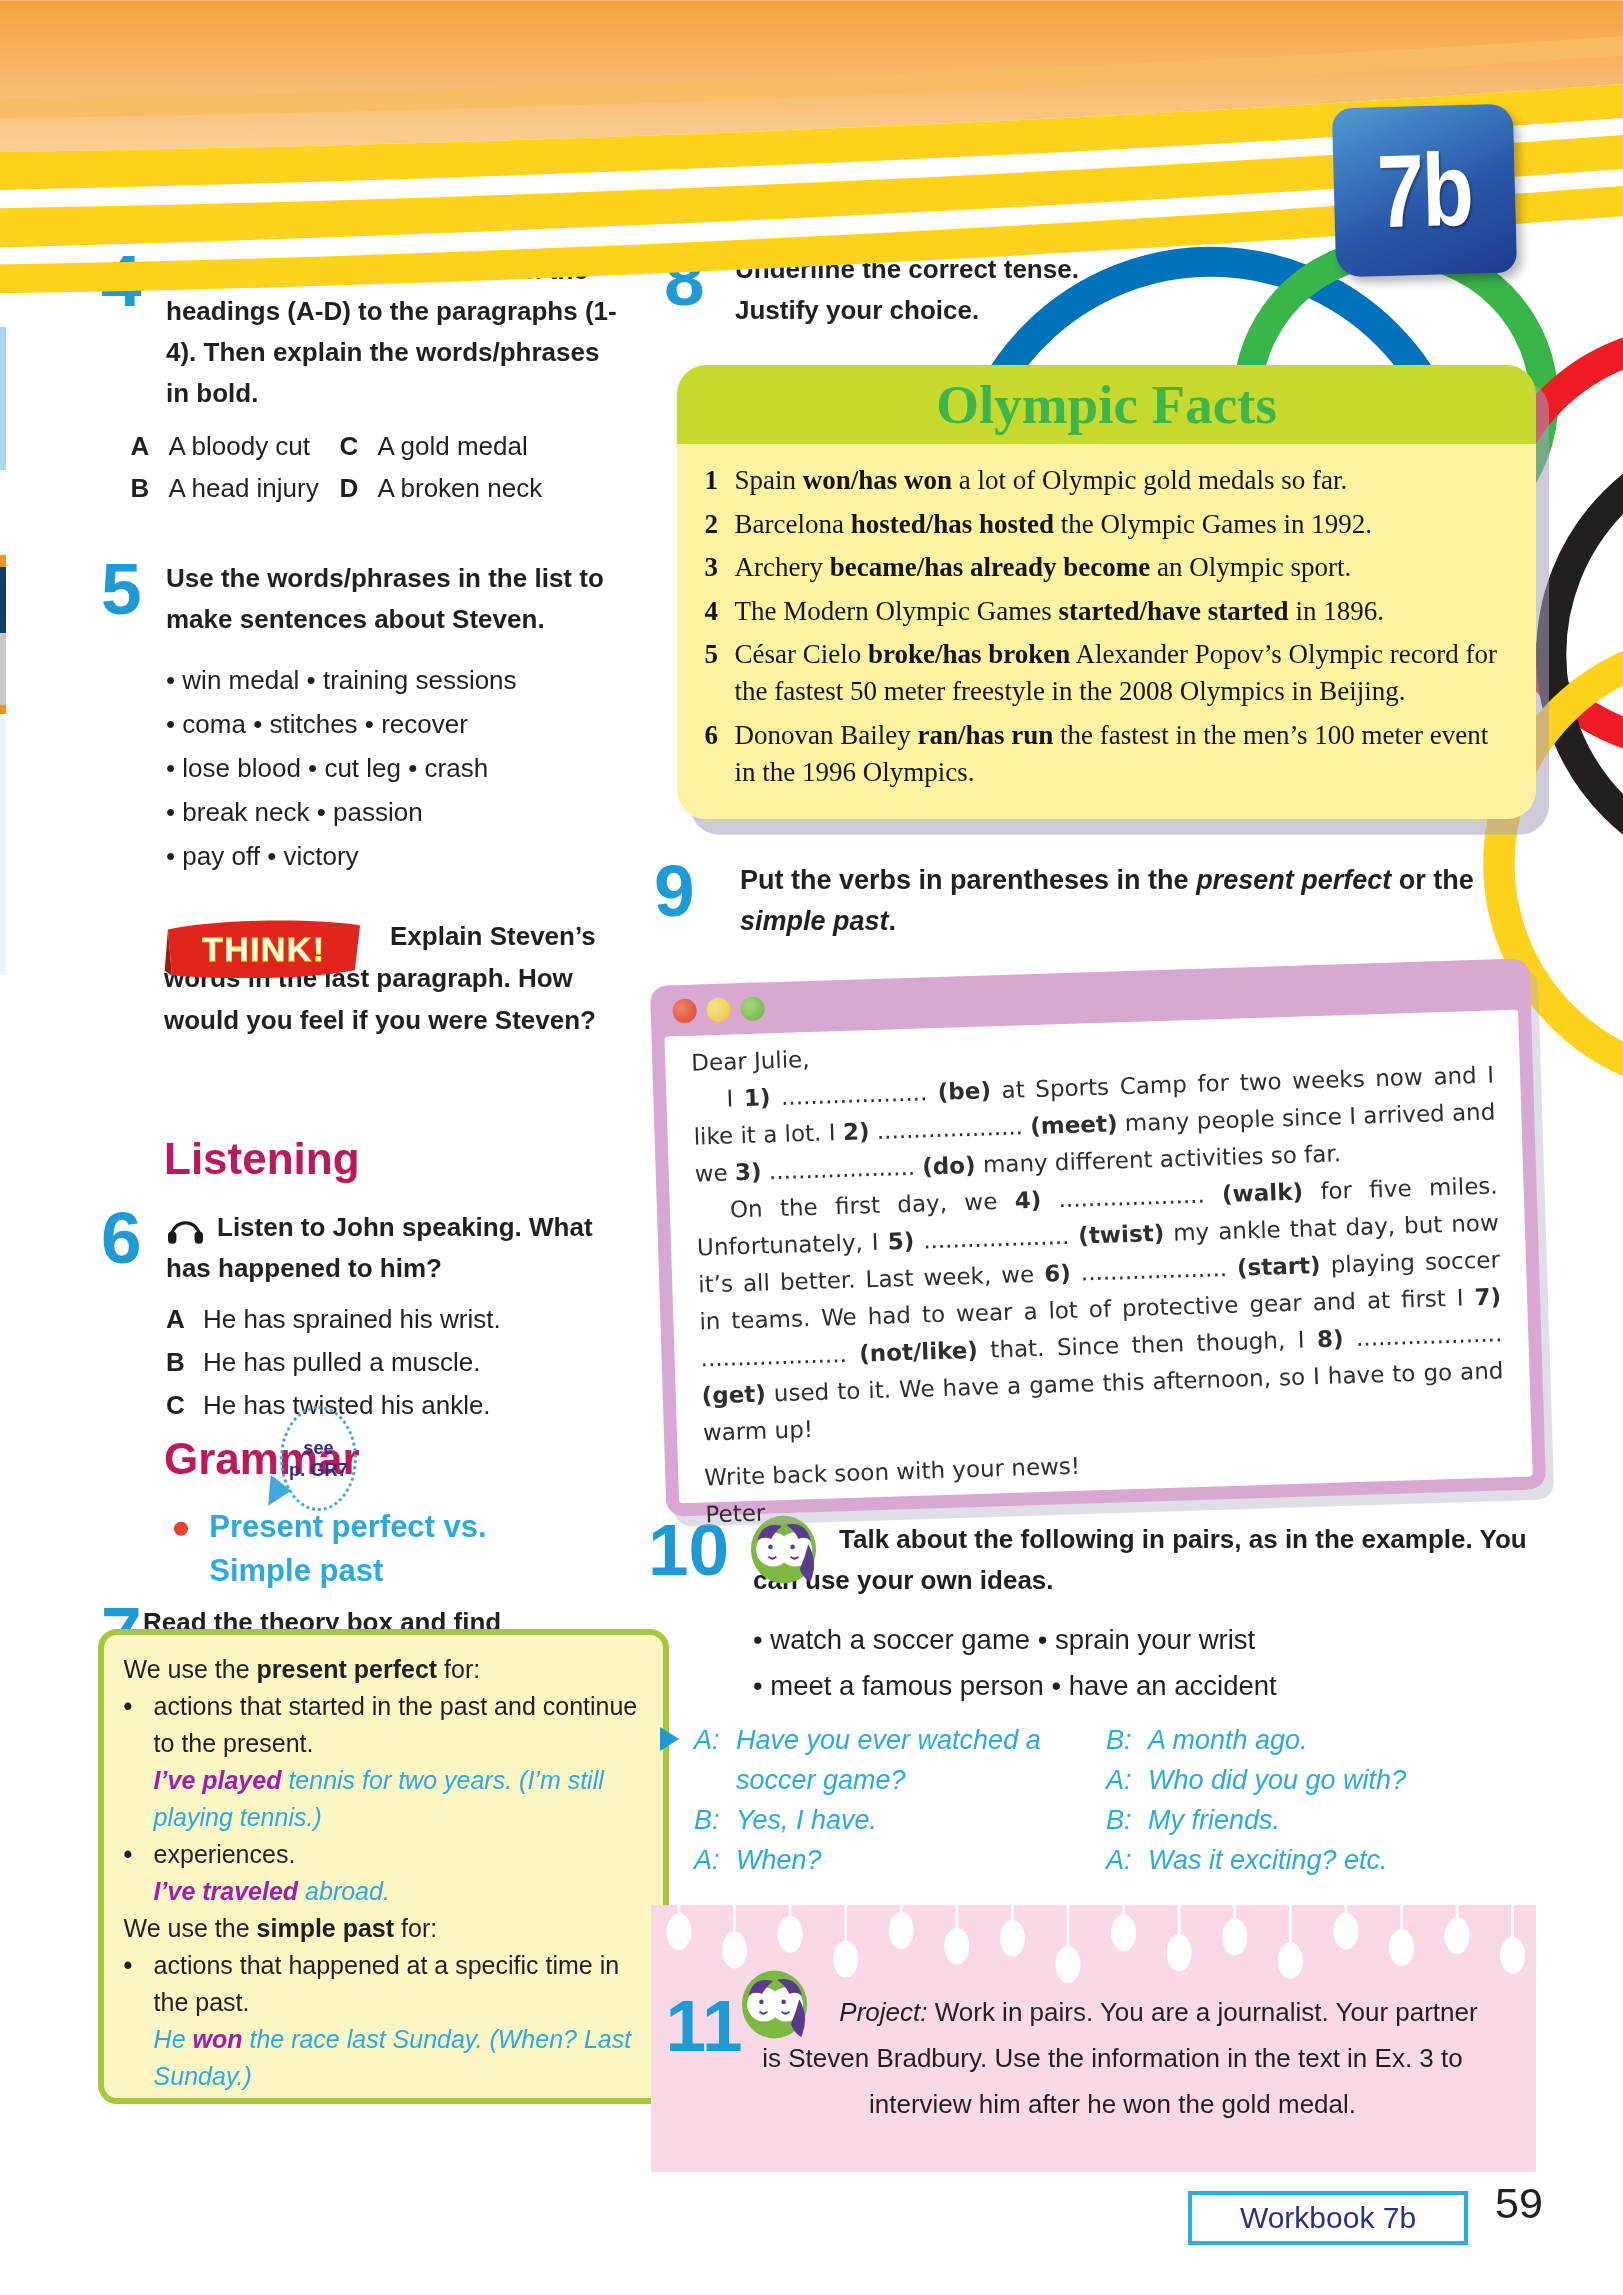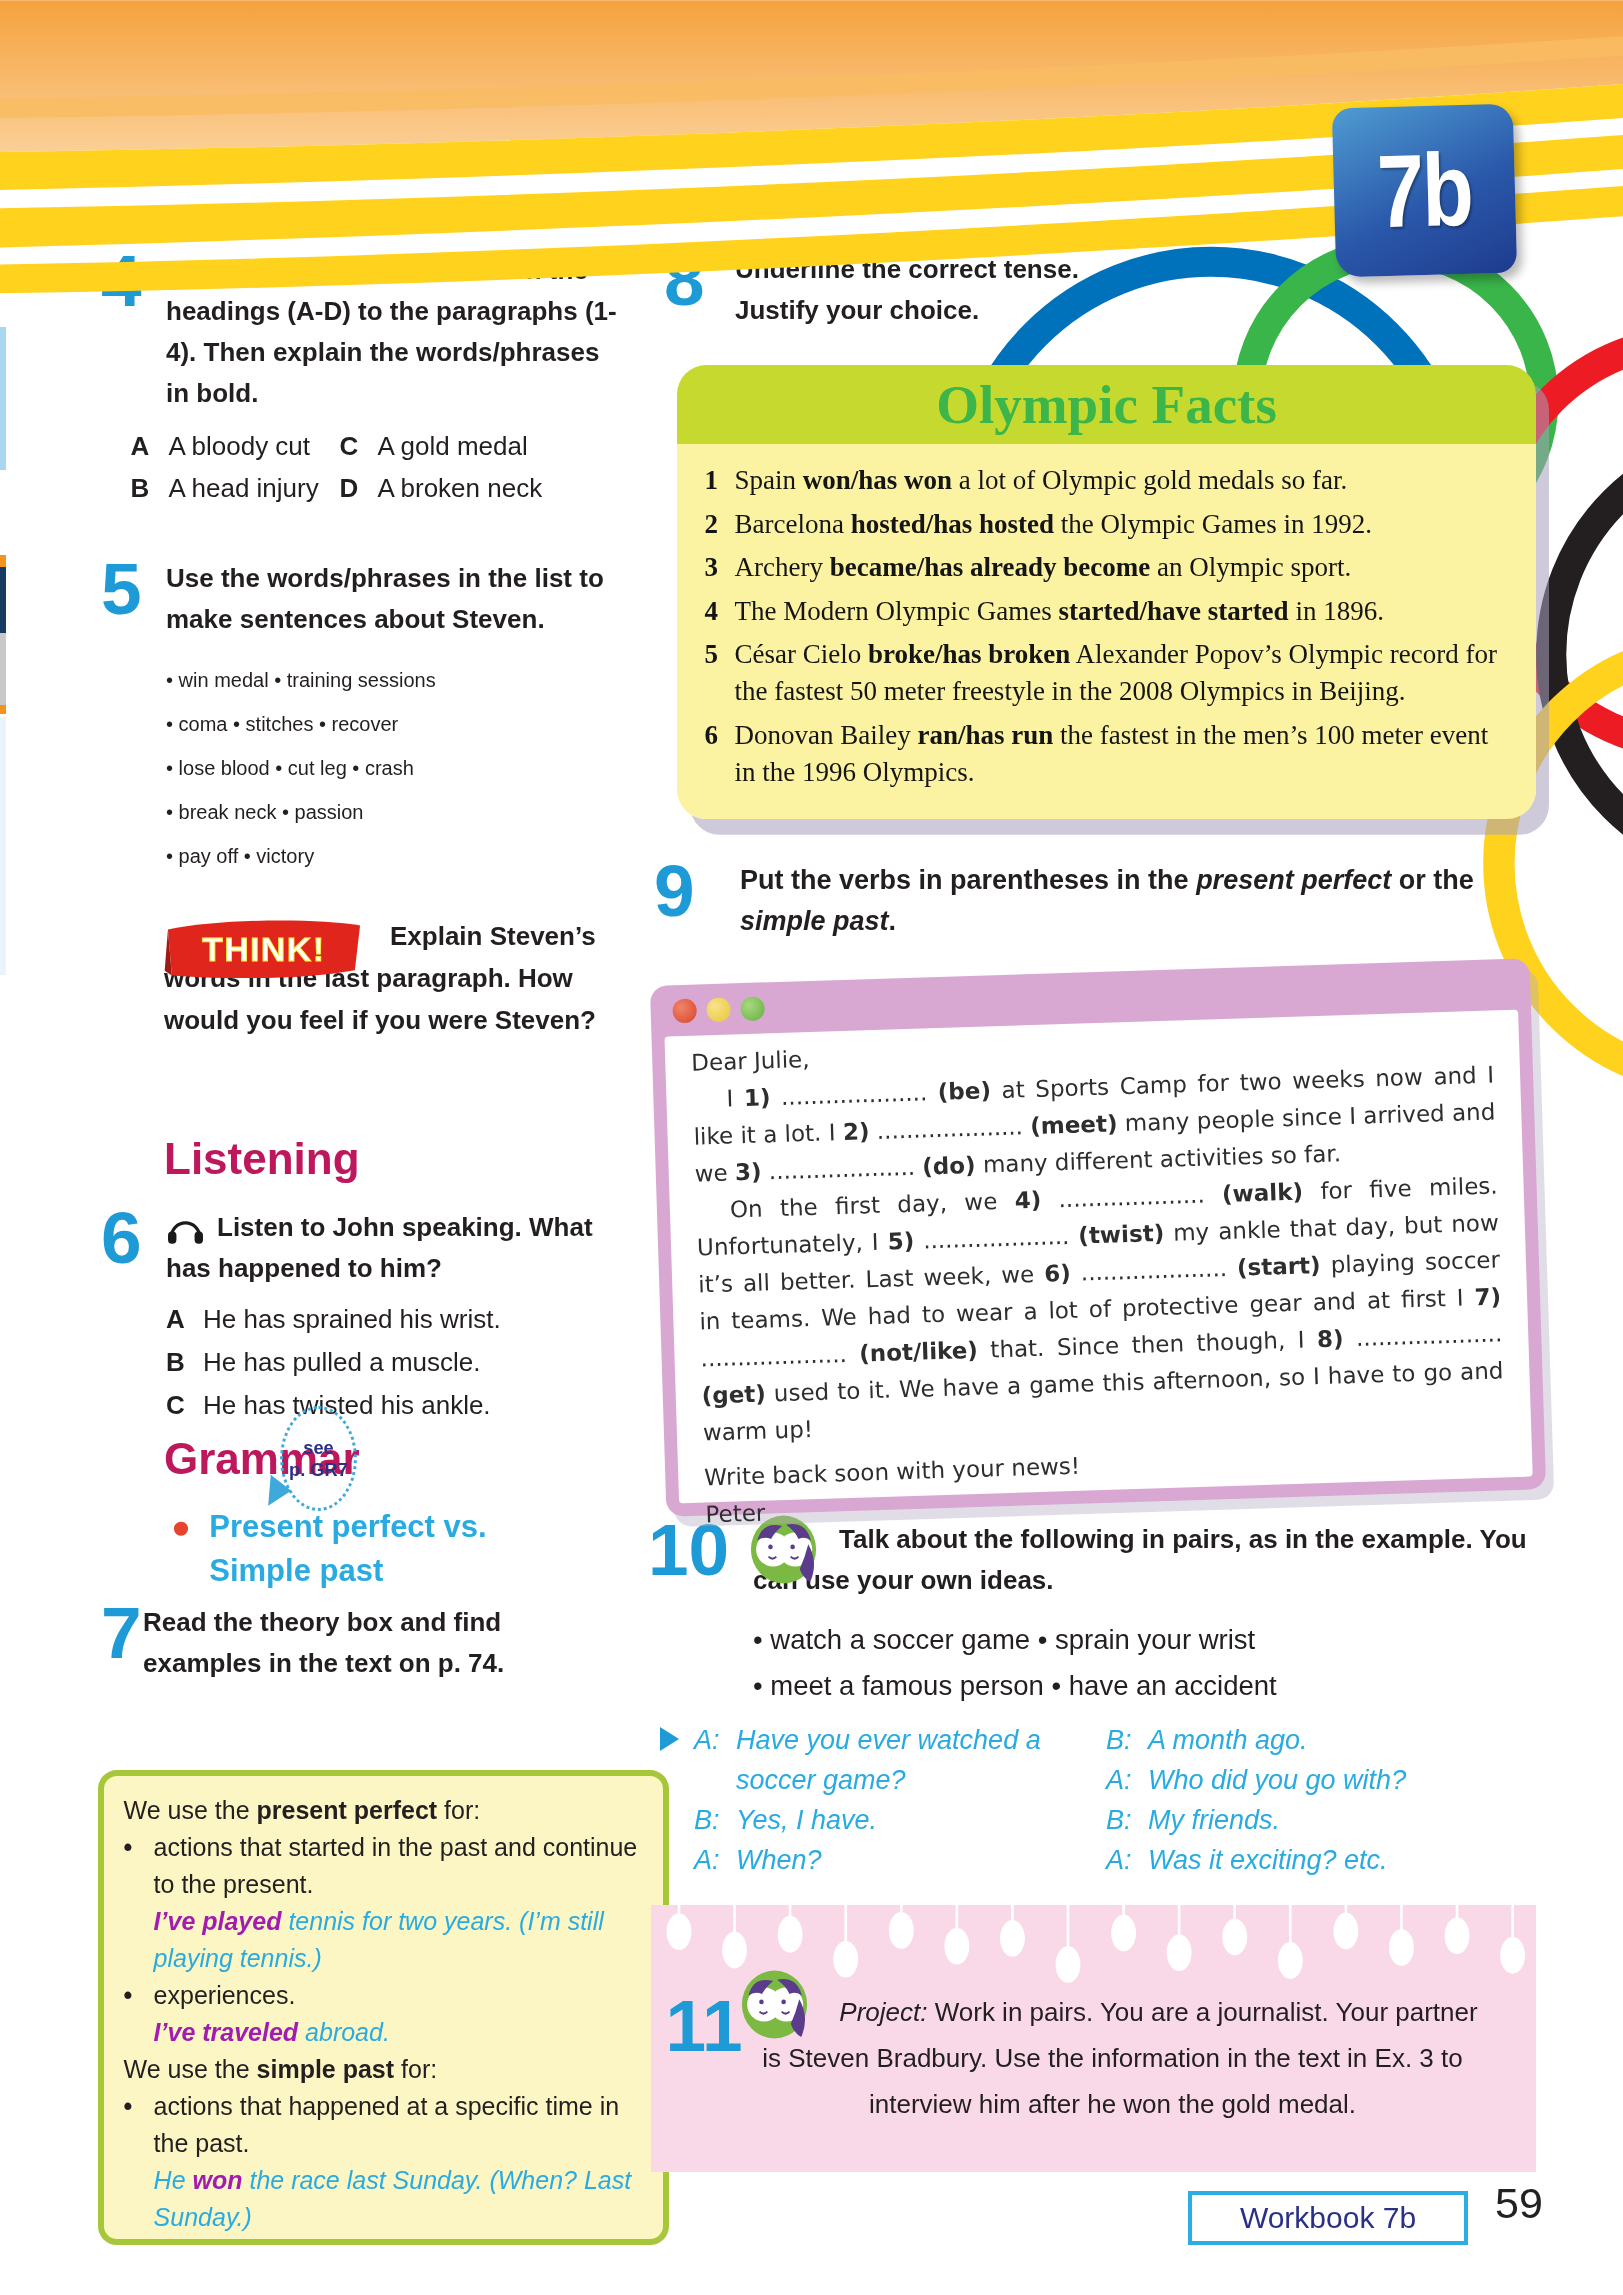--- a/index.html
+++ b/index.html
@@ -34,21 +34,21 @@
   
   .ex4{left:101px;top:250px;width:530px;}
   .ex4 .body{margin-left:65px;width:452px;}
   .opts4{margin-top:10.5px;display:grid;grid-template-columns:38px 171px 38px 1fr;
          font-weight:normal;font-size:26px;line-height:42px;}
   .optL{font-weight:bold;}
 
   
   .ex5{left:101px;top:558px;width:530px;}
   .ex5 .body{margin-left:65px;width:458px;}
-  .words{margin-top:18.3px;font-weight:normal;font-size:20px;line-height:44px;}
+  .words{margin-top:18.3px;font-weight:normal;font-size:26px;line-height:44px;}
 
   
   .think{left:164px;top:915px;width:463px;}
   .ribbon{position:absolute;left:0;top:0;width:200px;height:67px;}
   .think-text{font-size:26px;font-weight:bold;line-height:42px;text-indent:226px;}
 
   
   .sect-h{position:absolute;font-size:44px;font-weight:bold;color:#be185d;}
 
   
@@ -69,21 +69,21 @@
             border-top:26px solid #3FA9DC;transform:rotate(38deg);}
   .gr-topic{position:absolute;left:171px;top:1505px;display:flex;}
   .gr-dot{color:#E8432E;font-size:33px;line-height:43px;margin-right:18.3px;}
   .gr-topic-text{color:#29ABE2;font-size:31px;font-weight:bold;line-height:44px;}
 
   
   .ex7{left:101px;top:1602px;width:530px;}
   .ex7 .body{margin-left:42px;width:458px;}
 
   
-  .theory{position:absolute;left:98px;top:1770px;width:571px;height:475px;box-sizing:border-box;
+  .theory{position:absolute;left:98px;top:1629px;width:571px;height:475px;box-sizing:border-box;
           background:#FBF6C3;border:6.5px solid #A6C838;border-radius:19px;
           padding:15.7px 19.6px 13px 19.6px;font-size:25px;line-height:37px;}
   .t-b{display:flex;}
   .t-dot{flex:0 0 30px;font-weight:bold;}
   .t-ex{margin-top:0;}
 
   
   .ex8{left:664px;top:249px;width:458px;}
   .ex8 .body{margin-left:71px;width:422px;}
 

